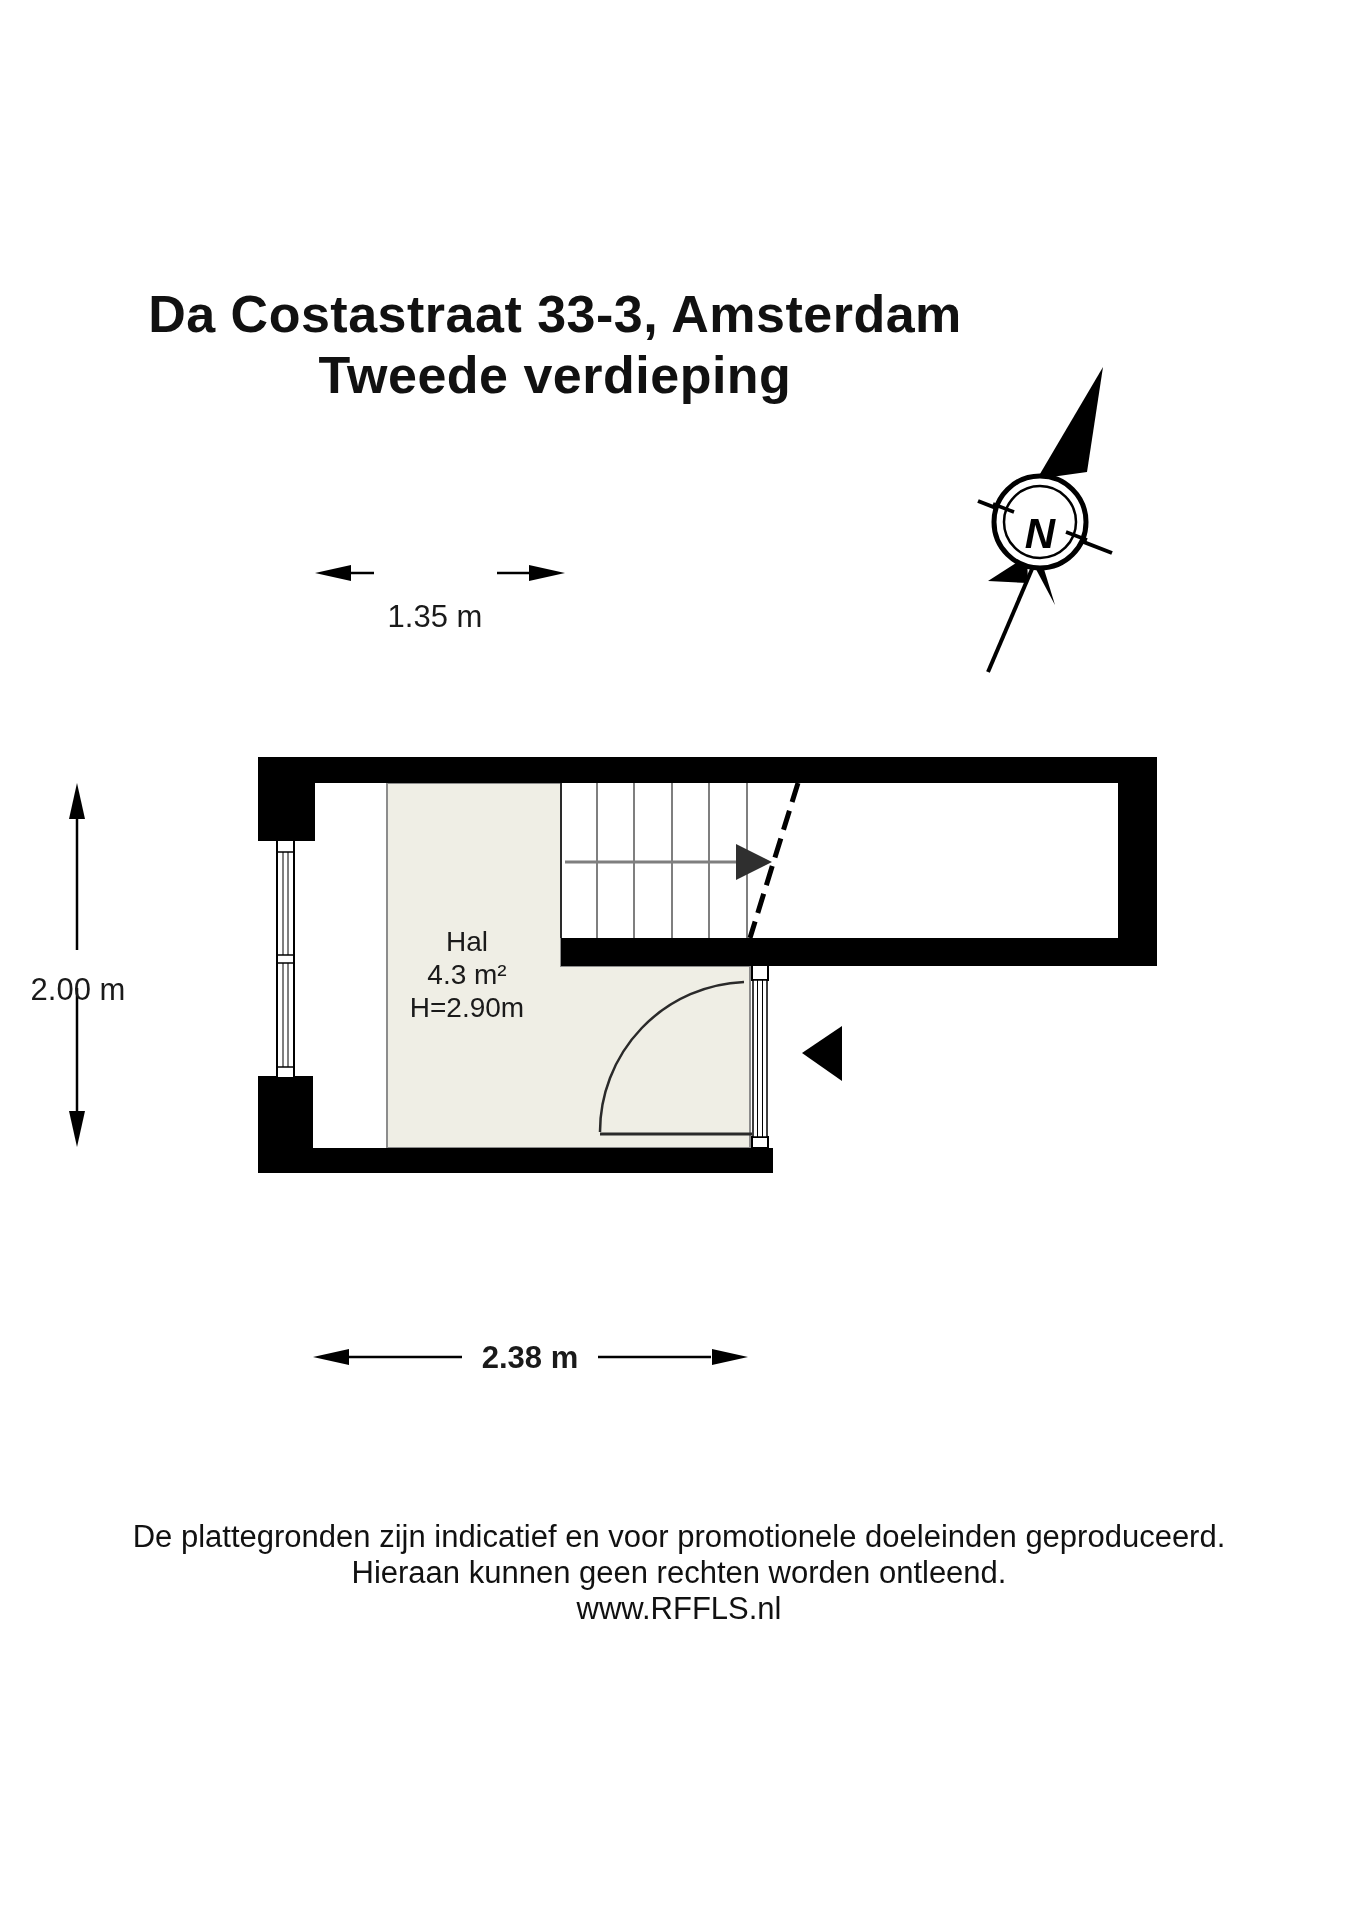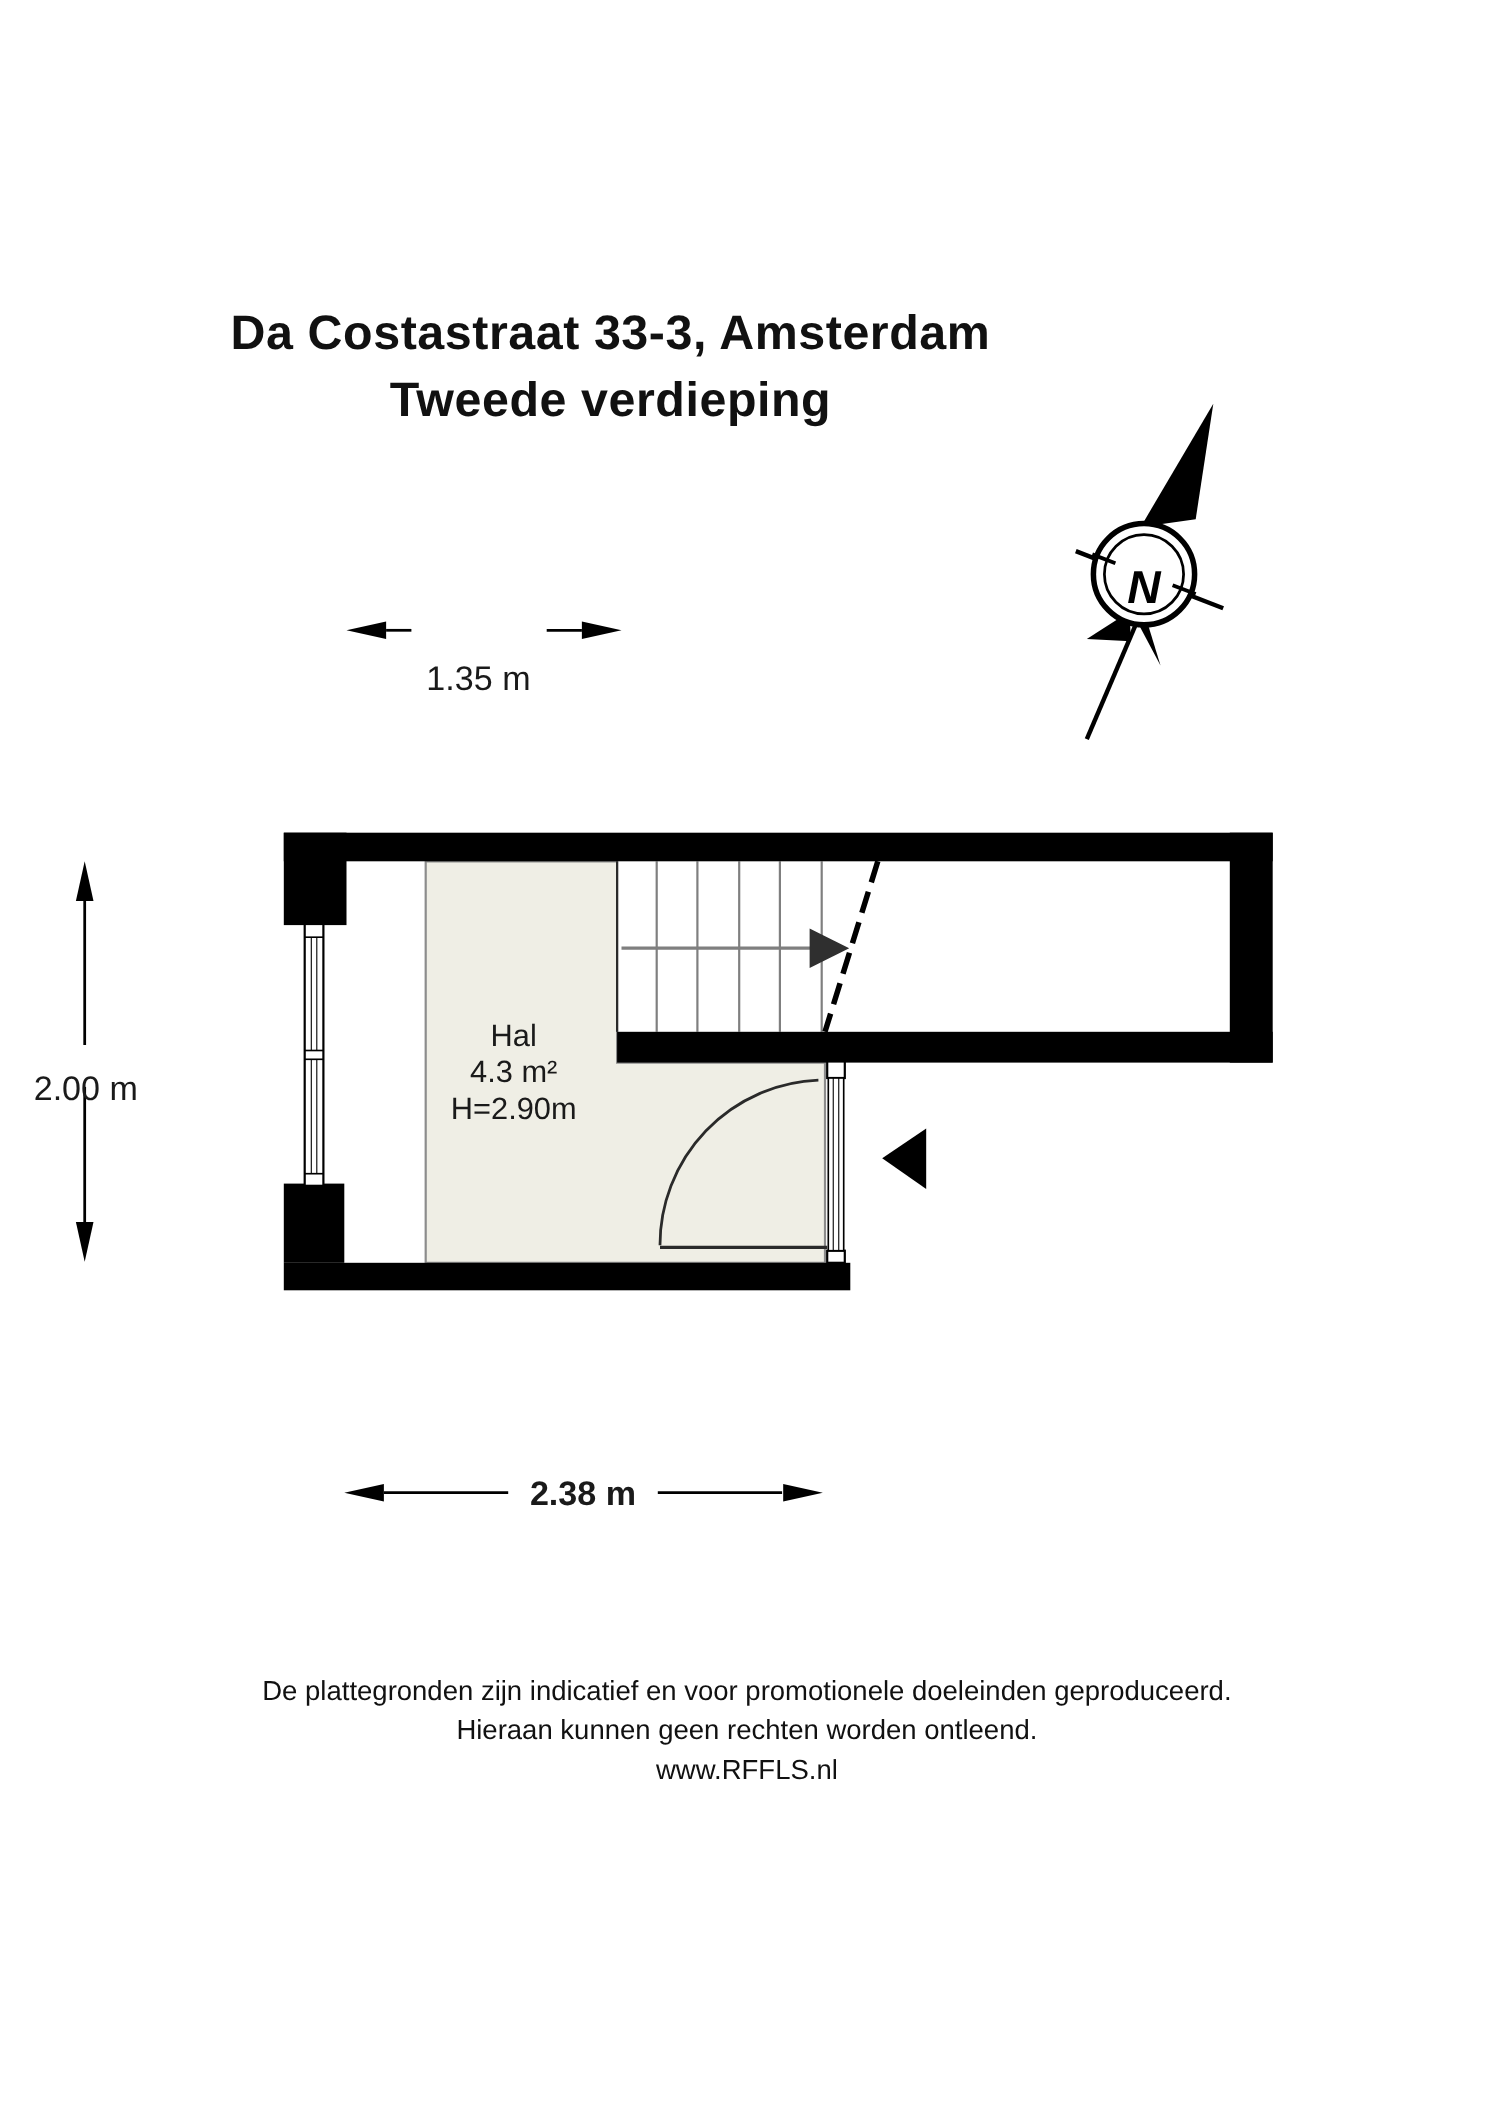--- a/index.html
+++ b/index.html
@@ -6,44 +6,44 @@
   .canvas{
     position:relative;
     width:1358px;height:1920px;
     background:#ffffff;
     font-family:"Liberation Sans", sans-serif;
     color:#111111;
     overflow:hidden;
   }
   .abs{position:absolute;}
   .title-block{
-    left:0;top:272px;width:1110px;
+    left:0;top:284px;width:1110px;
     text-align:center;
     font-weight:bold;
-    font-size:44px;line-height:61px;
+    font-size:52px;line-height:61px;
     color:#111111;
     letter-spacing:0.5px;
   }
   .room-label-block{
     left:317px;top:925px;width:300px;
     text-align:center;
     font-size:28px;line-height:33px;
     color:#1a1a1a;
   }
   .dim-label{
     font-size:31px;color:#1a1a1a;text-align:center;
     background:transparent;
   }
   .dim-top{left:335px;top:553px;width:200px;margin-top:46px;}
   .dim-left{left:8px;top:972px;width:140px;}
   .dim-bottom{left:430px;top:1340px;width:200px;font-weight:bold;}
   .footer-block{
     left:0;top:1519px;width:1358px;
     text-align:center;
-    font-size:25px;line-height:36px;
+    font-size:31px;line-height:36px;
     color:#111111;
   }
   svg.plan{position:absolute;left:0;top:0;width:1358px;height:1920px;}
   .compass-n{
     font-family:"Liberation Sans", sans-serif;
     font-weight:bold;font-style:italic;font-size:42px;
   }
 </style>
 </head>
 <body>

